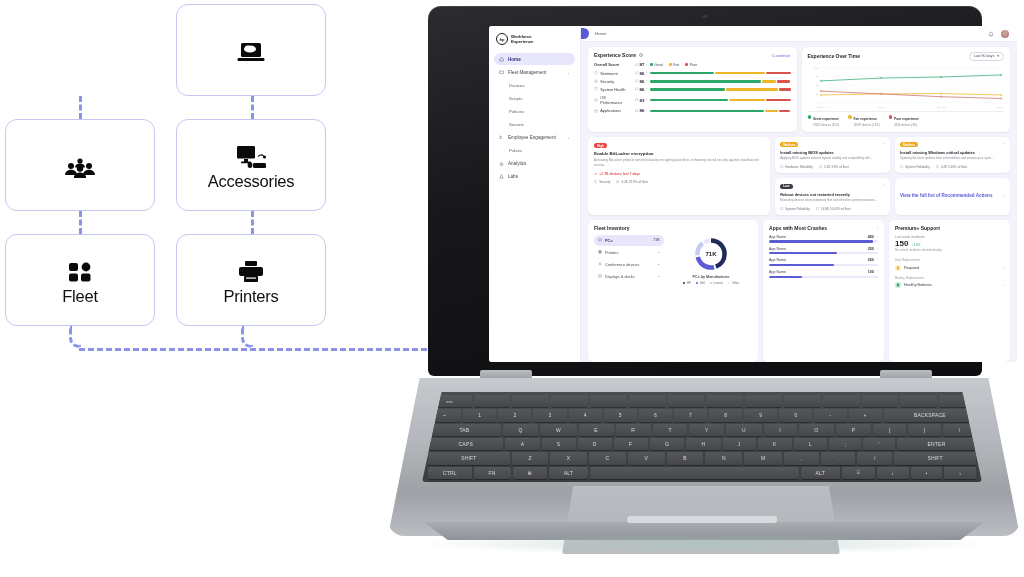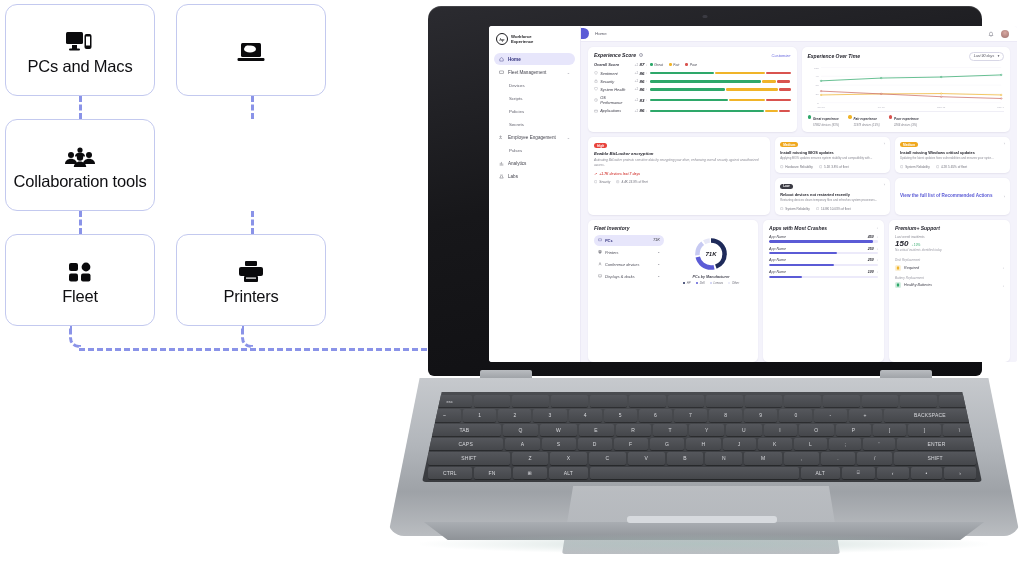--- a/index.html
+++ b/index.html
@@ -107,21 +107,21 @@
             gap: 6px; border-bottom:1px solid #eceaf6; }
   .burger { width:8px;height:11px;background:#5b5bd6; border-radius: 0 6px 6px 0; margin-left:-8px;}
   .crumb { font-size:4.4px; color:#5a5a66; }
   .topright { margin-left:auto; display:flex; align-items:center; gap:7px; }
   .bell { width:6px;height:6px; position:relative; }
   .bell svg { width:6px;height:6px; }
   .avatar { width:8px;height:8px;border-radius:50%;
             background: radial-gradient(circle at 50% 35%, #d9a9a2, #9c6f6c); }
 
   .content { flex:1; padding: 5px 7px 0 7px; display:flex; flex-direction:column; gap:5px; overflow:hidden;}
-  .panel { background:#fff; border-radius: 5px; padding: 5px 6px; box-shadow: 0 0.5px 1.5px rgba(40,30,90,.07); font-style: italic; }
+  .panel { background:#fff; border-radius: 5px; padding: 5px 6px; box-shadow: 0 0.5px 1.5px rgba(40,30,90,.07); }
   .row1 { display:flex; gap:5px; }
   .p-exp { flex: 1 1 0; min-width:0; }
   .p-time { flex: 1 1 0; min-width:0; }
 
   .p-head { display:flex; align-items:center; gap:3px; margin-bottom:4px; }
   .p-title { font-size:5px; font-weight:700; color:#1d1d26; }
   .info-i { width:4.4px;height:4.4px;border-radius:50%;border:.6px solid #a9a9b6; color:#a9a9b6;
             font-size:3.2px; display:flex;align-items:center;justify-content:center; }
   .p-action { margin-left:auto; font-size:4px; color:#6a6ae0; }
 
@@ -209,32 +209,20 @@
   .prem-row { display:flex; align-items:center; gap:3px; margin-top:2.5px; font-size:3.7px; color:#3a3a46; }
   .prem-ic { width:6px;height:6px;border-radius:1.5px; display:flex;align-items:center;justify-content:center;}
 </style>
 </head>
 <body>
 
 <div id="stage">
 
   <div class="diagram">
 
-    <div class="card c1">
-      <div class="ic">
-        <svg width="30" height="24" viewBox="0 0 30 24">
-            <rect x="1" y="2" width="17" height="12" rx="1.5" fill="#0a0a0c"></rect>
-            <rect x="7" y="15" width="5" height="4" fill="#0a0a0c"></rect>
-            <rect x="4" y="18.5" width="11" height="2" rx="1" fill="#0a0a0c"></rect>
-            <rect x="19.5" y="4" width="7" height="15" rx="2" fill="#0a0a0c"></rect>
-            <rect x="21" y="6.5" width="4" height="9" fill="#fff"></rect>
-          </svg>
-      </div>
-      <div class="lbl">PCs and Macs</div>
-    </div>
 
     <div class="card c2">
       <div class="ic">
         <svg width="30" height="24" viewBox="0 0 30 24">
             <rect x="5" y="2" width="20" height="14" rx="1.5" fill="#0a0a0c"></rect>
             <rect x="1.5" y="17" width="27" height="3" rx="1.2" fill="#0a0a0c"></rect>
             <ellipse cx="14" cy="8" rx="6" ry="3.6" fill="#fff"></ellipse>
             <circle cx="11.5" cy="7" r="2.6" fill="#fff"></circle>
             <circle cx="16.5" cy="7.4" r="2.2" fill="#fff"></circle>
           </svg>
@@ -247,23 +235,36 @@
             <circle cx="16" cy="3" r="2.6" fill="#0a0a0c"></circle>
             <path d="M11 9.5c0-2.4 2.3-4 5-4s5 1.6 5 4z" fill="#0a0a0c"></path>
             <circle cx="7" cy="8" r="3" fill="#0a0a0c"></circle>
             <path d="M1 17c0-3.1 2.7-5.2 6-5.2S13 13.9 13 17z" fill="#0a0a0c"></path>
             <circle cx="16" cy="10.5" r="3.2" fill="#0a0a0c"></circle>
             <path d="M9.8 20c0-3.3 2.8-5.6 6.2-5.6s6.2 2.3 6.2 5.6z" fill="#0a0a0c"></path>
             <circle cx="25" cy="8" r="3" fill="#0a0a0c"></circle>
             <path d="M19 17c0-3.1 2.7-5.2 6-5.2S31 13.9 31 17z" fill="#0a0a0c"></path>
           </svg>
       </div>
-      <div class="lbl">Collaboration tools</div>
     </div>
 
+    <div class="card c4">
+      <div class="ic">
+        <svg width="34" height="24" viewBox="0 0 34 24">
+            <rect x="3" y="1" width="18" height="12.5" rx="1.2" fill="#0a0a0c"></rect>
+            <rect x="10" y="14" width="4" height="3" fill="#0a0a0c"></rect>
+            <rect x="7" y="16.5" width="10" height="1.8" rx=".9" fill="#0a0a0c"></rect>
+            <rect x="19" y="18" width="13" height="5" rx="1.2" fill="#0a0a0c"></rect>
+            <ellipse cx="16" cy="20" rx="2.4" ry="3" fill="#0a0a0c"></ellipse>
+            <path d="M24 11.5c1.6-2 4-2 5.6-.6" stroke="#0a0a0c" stroke-width="1.1" fill="none"></path>
+            <circle cx="30.5" cy="12" r="1.6" fill="#0a0a0c"></circle>
+          </svg>
+      </div>
+      <div class="lbl">Accessories</div>
+    </div>
 
     <div class="card c5">
       <div class="ic">
         <svg width="26" height="24" viewBox="0 0 26 24">
             <rect x="2" y="3" width="9" height="8" rx="2" fill="#0a0a0c"></rect>
             <circle cx="19" cy="7" r="4.4" fill="#0a0a0c"></circle>
             <rect x="2" y="13.5" width="9" height="8" rx="2" fill="#0a0a0c"></rect>
             <rect x="14" y="13.5" width="9.5" height="8" rx="2" fill="#0a0a0c"></rect>
           </svg>
       </div>

